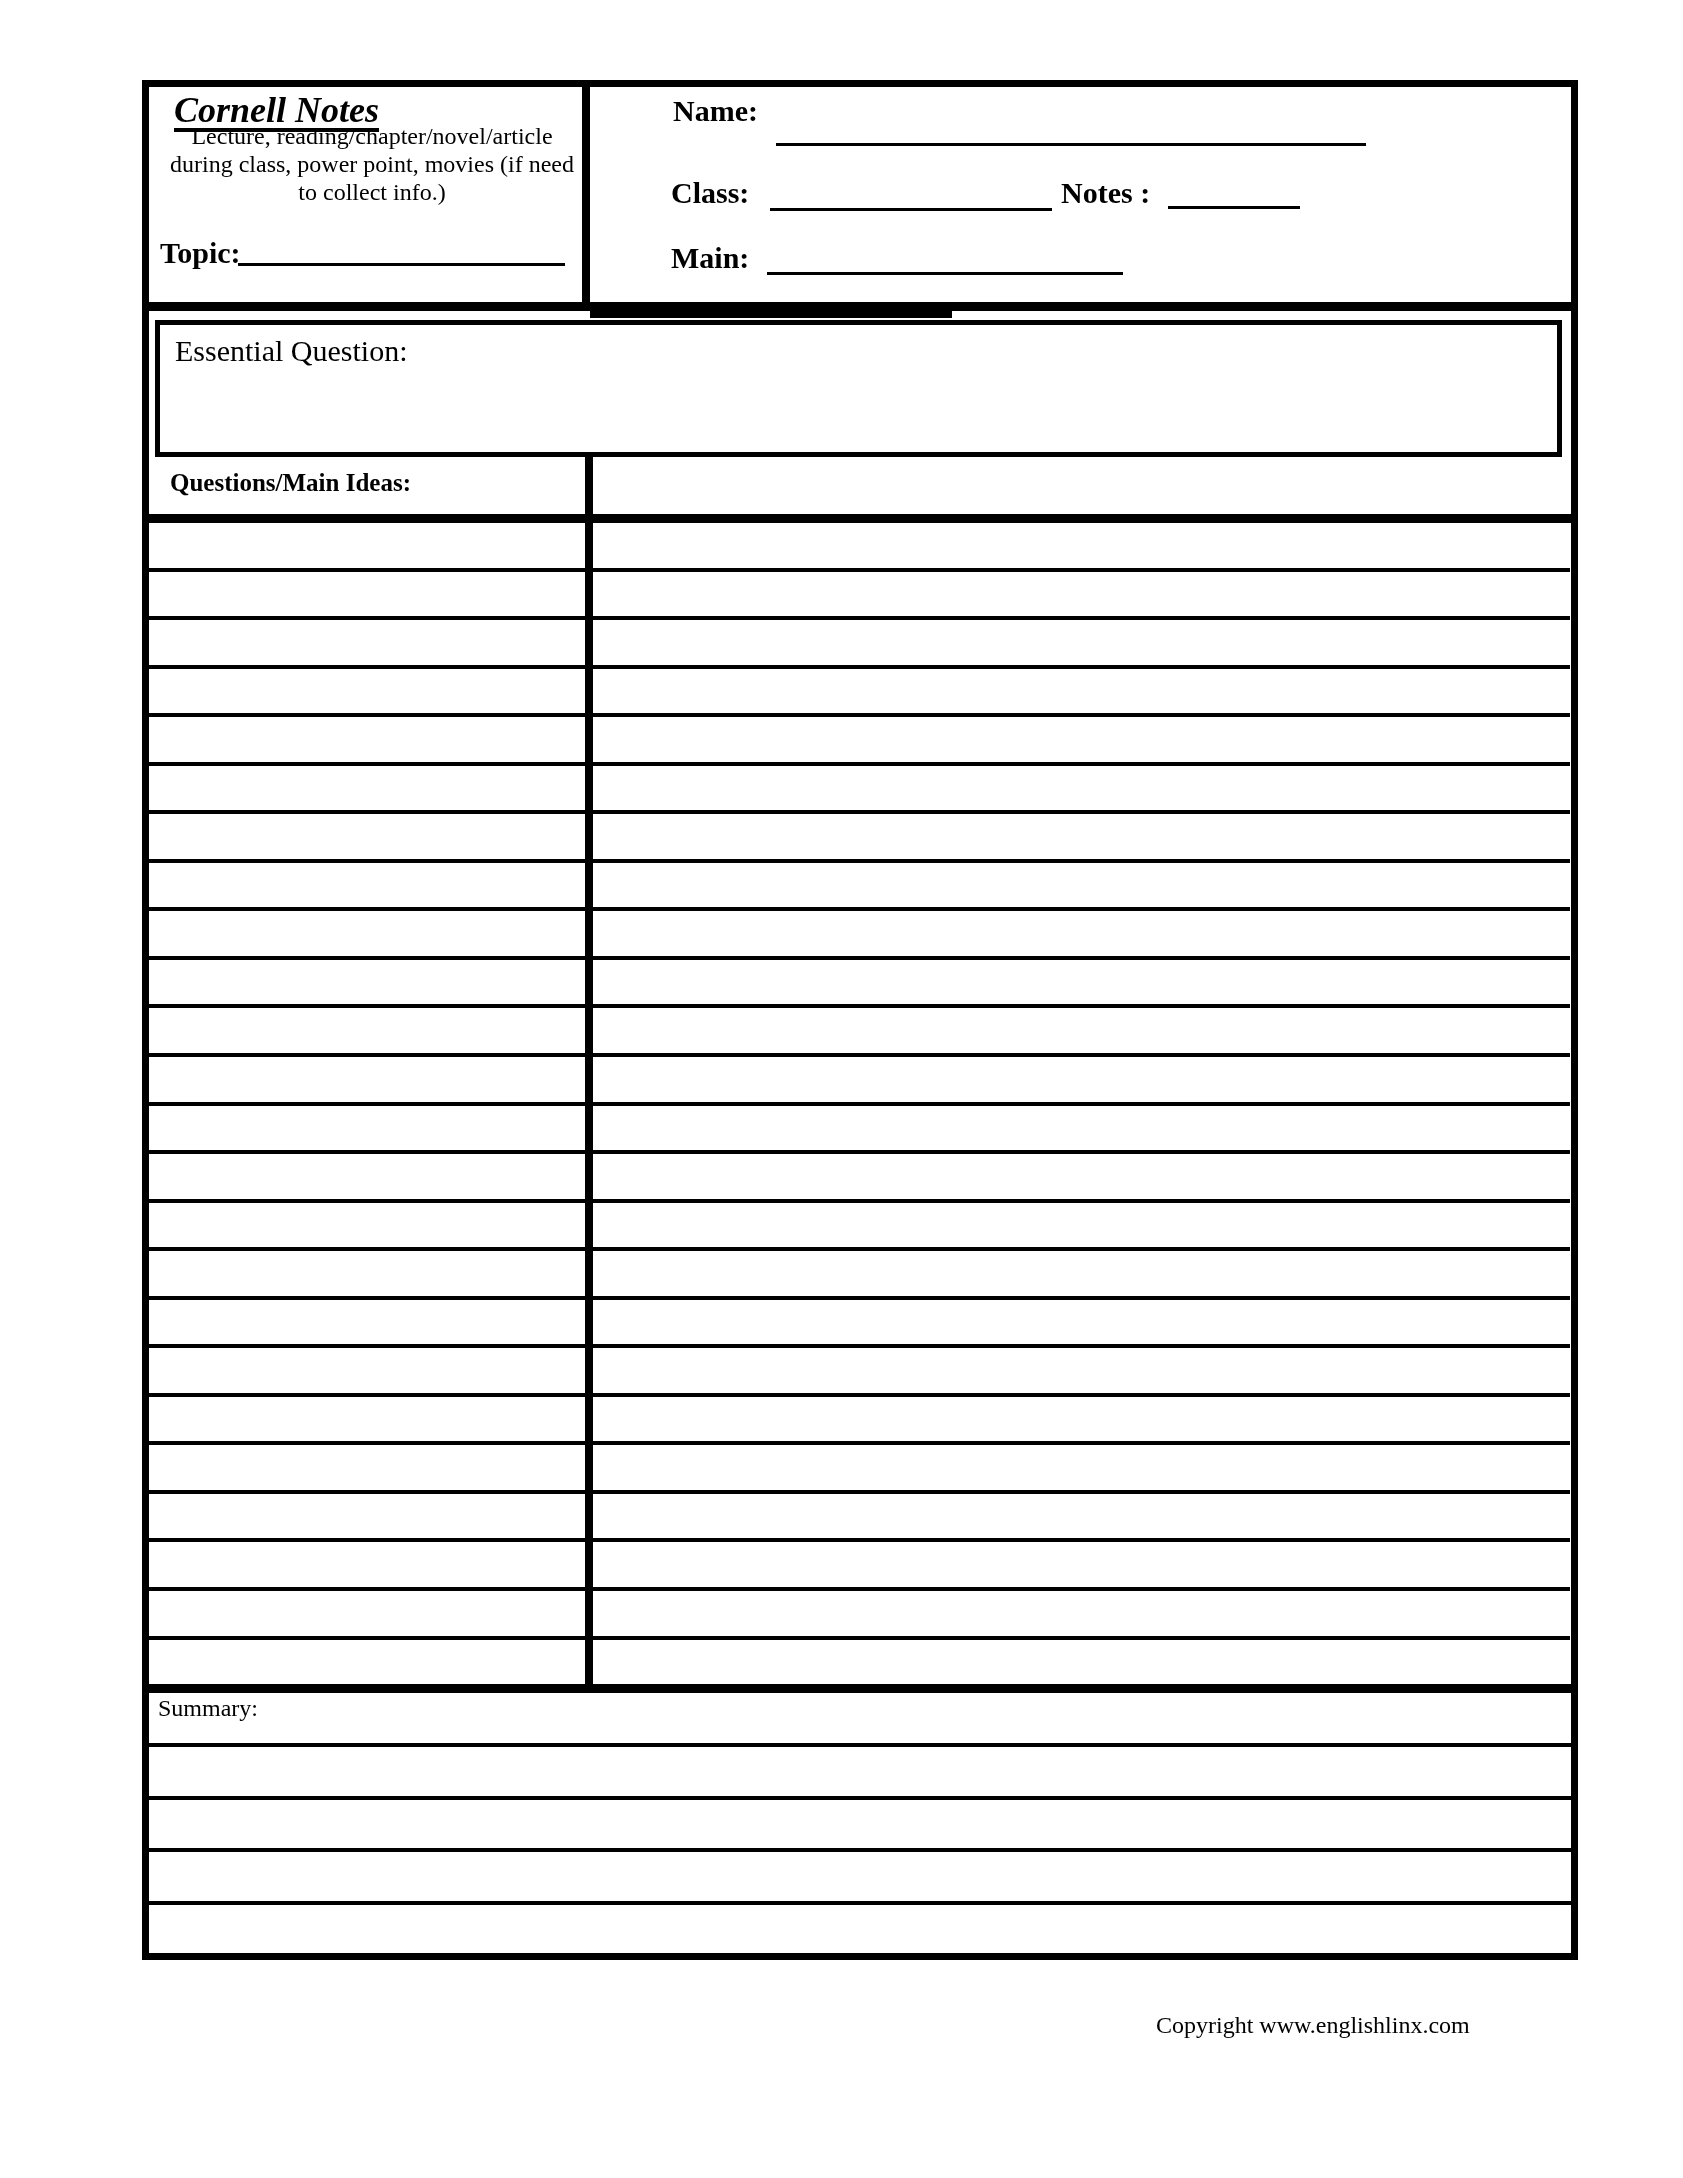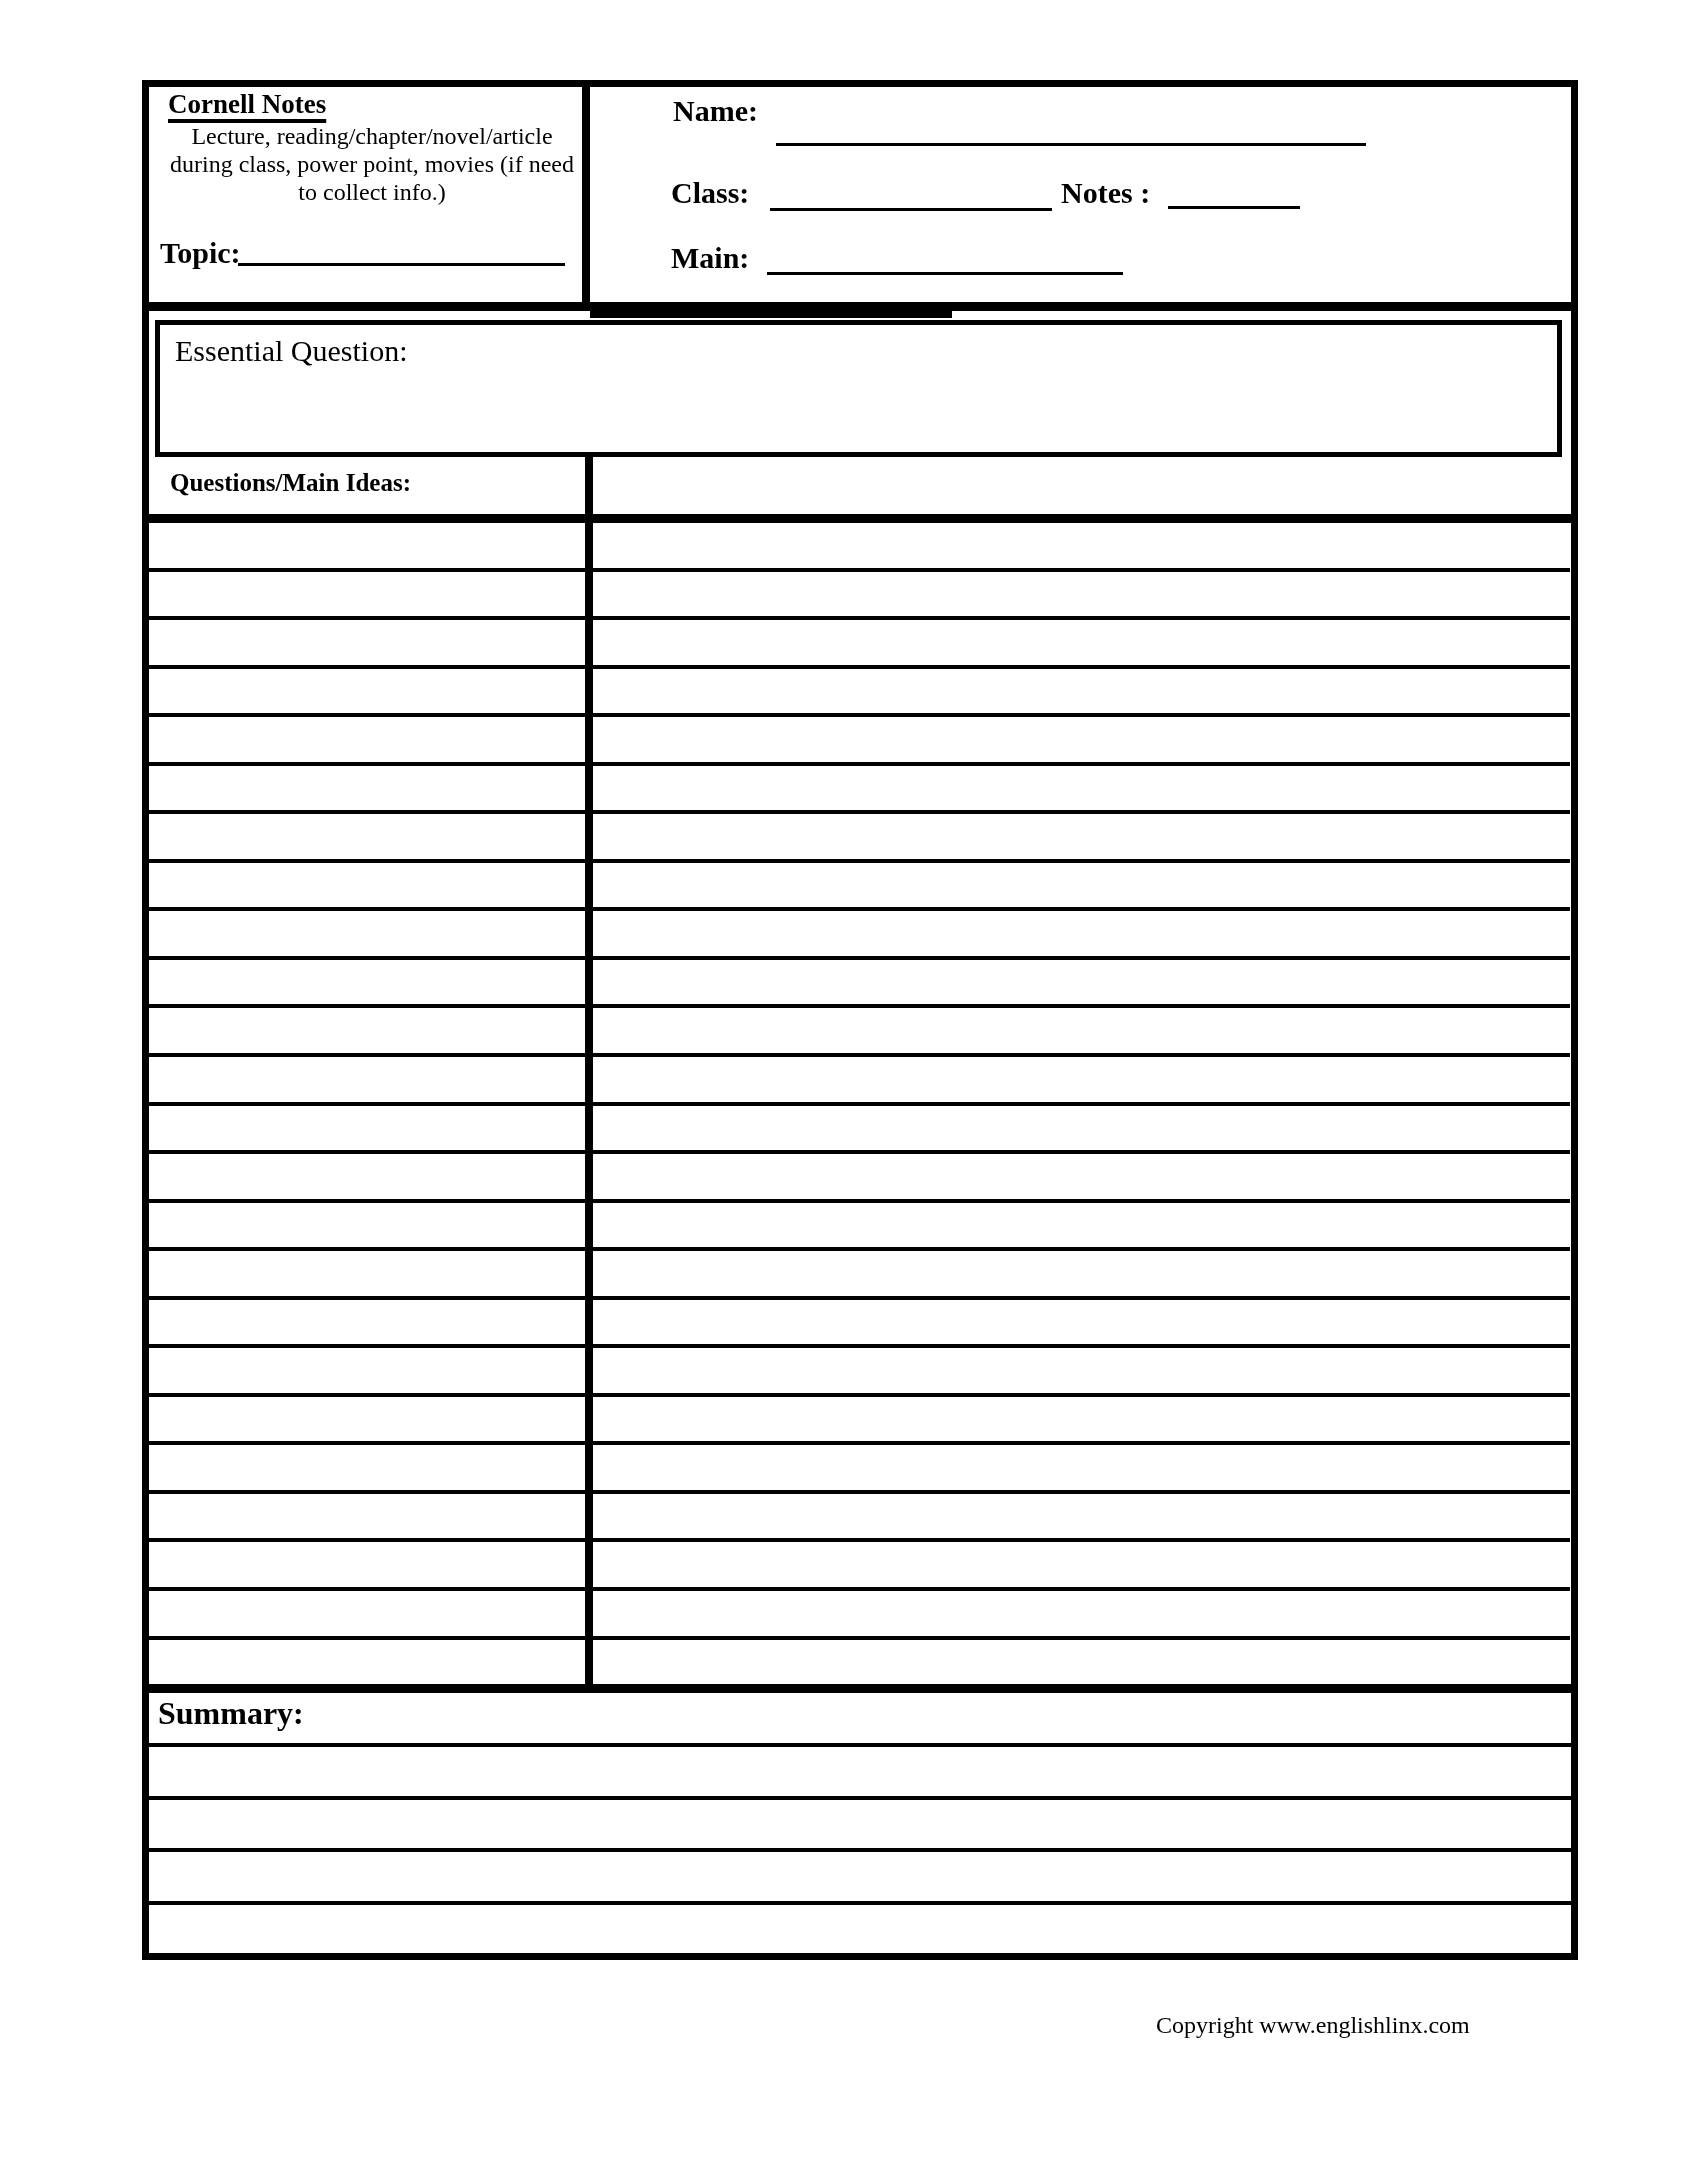--- a/index.html
+++ b/index.html
@@ -15,22 +15,22 @@
 
   
   .outer-border { left:142px; top:80px; width:1436px; height:1880px; border:7px solid var(--ink); }
 
   
   .header-divider { left:582px; top:80px; width:8px; height:231px; }
   .header-separator { left:142px; top:302px; width:1436px; height:9px; }
   .header-separator-step { left:590px; top:311px; width:362px; height:7px; }
 
   .doc-title {
-    left:168px; top:89px; font-size:27px; font-weight:bold;
-    text-decoration:underline; text-decoration-thickness:4px; text-underline-offset:6px;
+    left:174px; top:89px; font-size:36px; font-weight:bold;
+    text-decoration:underline; text-decoration-thickness:4px; text-underline-offset:6px;font-style:italic;
   }
   .doc-desc { left:160px; top:122px; width:424px; font-size:24px; line-height:28px;text-align:center; }
 
   .field-label { font-size:30px; font-weight:bold; white-space:nowrap; }
   .topic-label { left:160px; top:236px; }
   .topic-line { left:238px; top:263px; width:327px; height:3px; }
 
   .name-label { left:673px; top:94px; }
   .name-line { left:776px; top:143px; width:590px; height:3px; }
   .class-label { left:671px; top:176px; }
@@ -52,21 +52,21 @@
   .grid-top-line { left:142px; top:514px; width:1436px; height:9px; }
   .columns-divider { left:585px; top:456px; width:8px; height:1228px; }
   .rows-col { top:523px; height:1161px; display:flex; flex-direction:column; }
   .questions-rows { left:149px; width:437px; }
   .notes-rows { left:593px; width:977px; }
   .note-row { flex:1 1 0; border-bottom:4px solid var(--ink); }
   .rows-col .note-row:last-child { border-bottom:none; }
 
   
   .summary-top-line { left:142px; top:1684px; width:1436px; height:9px; }
-  .summary-label { left:158px; top:1695px; font-size:32px; font-weight:bold; }
+  .summary-label { left:158px; top:1695px; font-size:24px; font-weight:normal; }
   .summary-lines { left:149px; top:1743px; width:1422px; height:210px; display:flex; flex-direction:column; }
   .summary-row { flex:1 1 0; border-top:4px solid var(--ink); }
 
   .copyright { left:1156px; top:2012px; font-size:24px; }
 </style>
 </head>
 <body>
 
 <div class="page">
 

